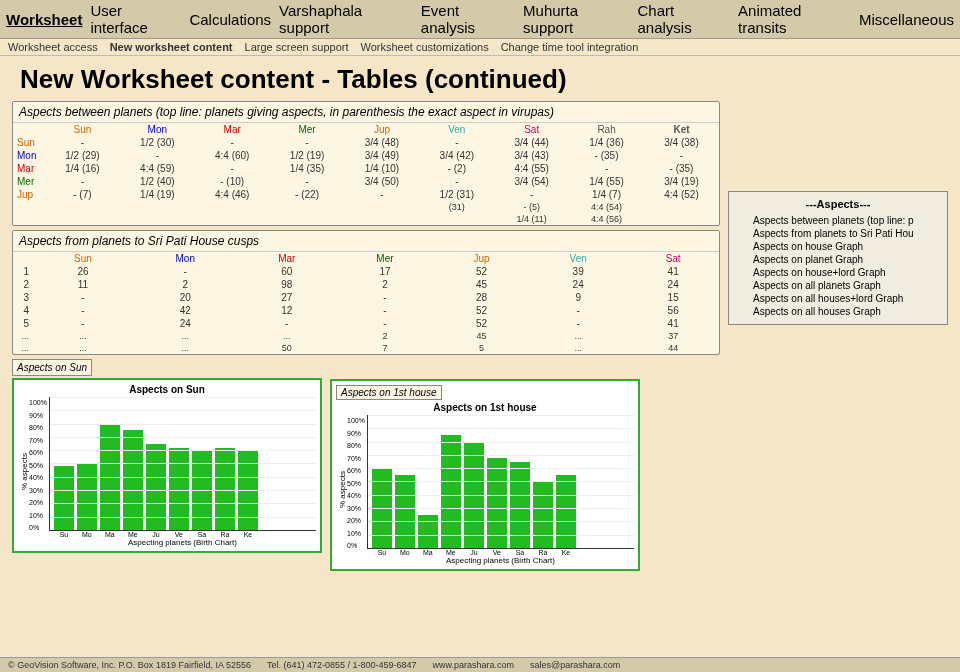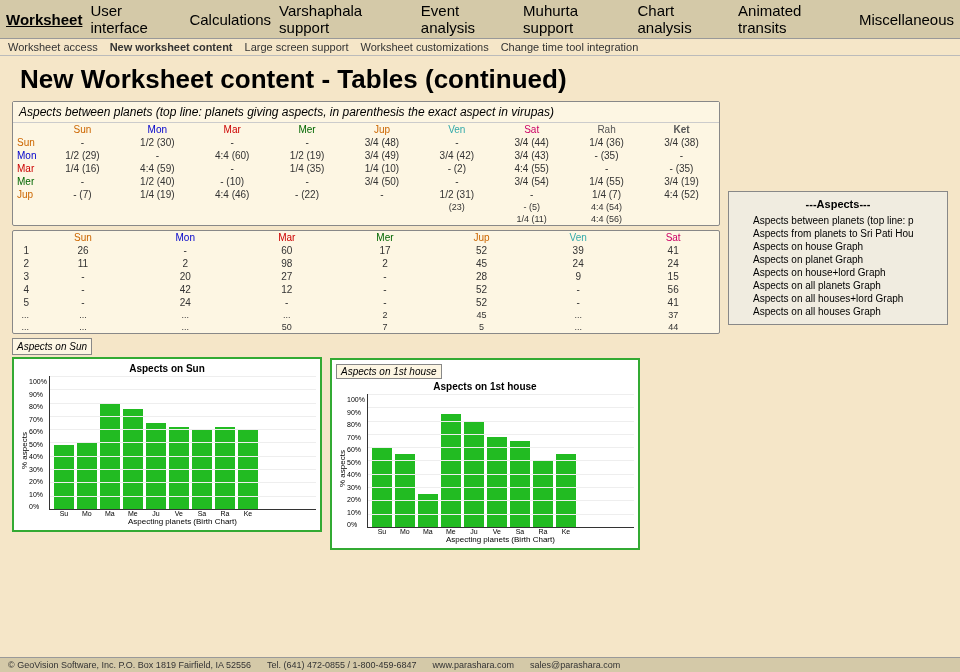--- a/index.html
+++ b/index.html
@@ -264,21 +264,21 @@
             <td>1/4&nbsp;(7)</td>
               <td>4:4&nbsp;(52)</td>
           </tr>
           <tr style="font-size:9px;color:#555;">
             <td></td>
               <td></td>
               <td></td>
               <td></td>
               <td></td>
               <td></td>
-            <td>(23)</td>
+            <td>(31)</td>
               <td>-&nbsp;(5)</td>
               <td>4:4&nbsp;(54)</td>
               <td></td>
           </tr>
           <tr style="font-size:9px;color:#555;">
             <td></td>
               <td></td>
               <td></td>
               <td></td>
               <td></td>
@@ -286,20 +286,21 @@
               <td></td>
             <td>1/4&nbsp;(11)</td>
               <td>4:4&nbsp;(56)</td>
               <td></td>
           </tr>
         </tbody>
       </table>
     </div>
 
     <div class="section-box">
+      <div class="section-title">Aspects from planets to Sri Pati House cusps</div>
       <table class="aspects-table">
         <thead>
           <tr>
             <th style="width:20px;"></th>
             <th style="color:#cc6600;">Sun</th>
             <th style="color:#0000cc;">Mon</th>
             <th style="color:#cc0000;">Mar</th>
             <th style="color:#006600;">Mer</th>
             <th style="color:#cc6600;">Jup</th>
             <th style="color:#33aaaa;">Ven</th>

